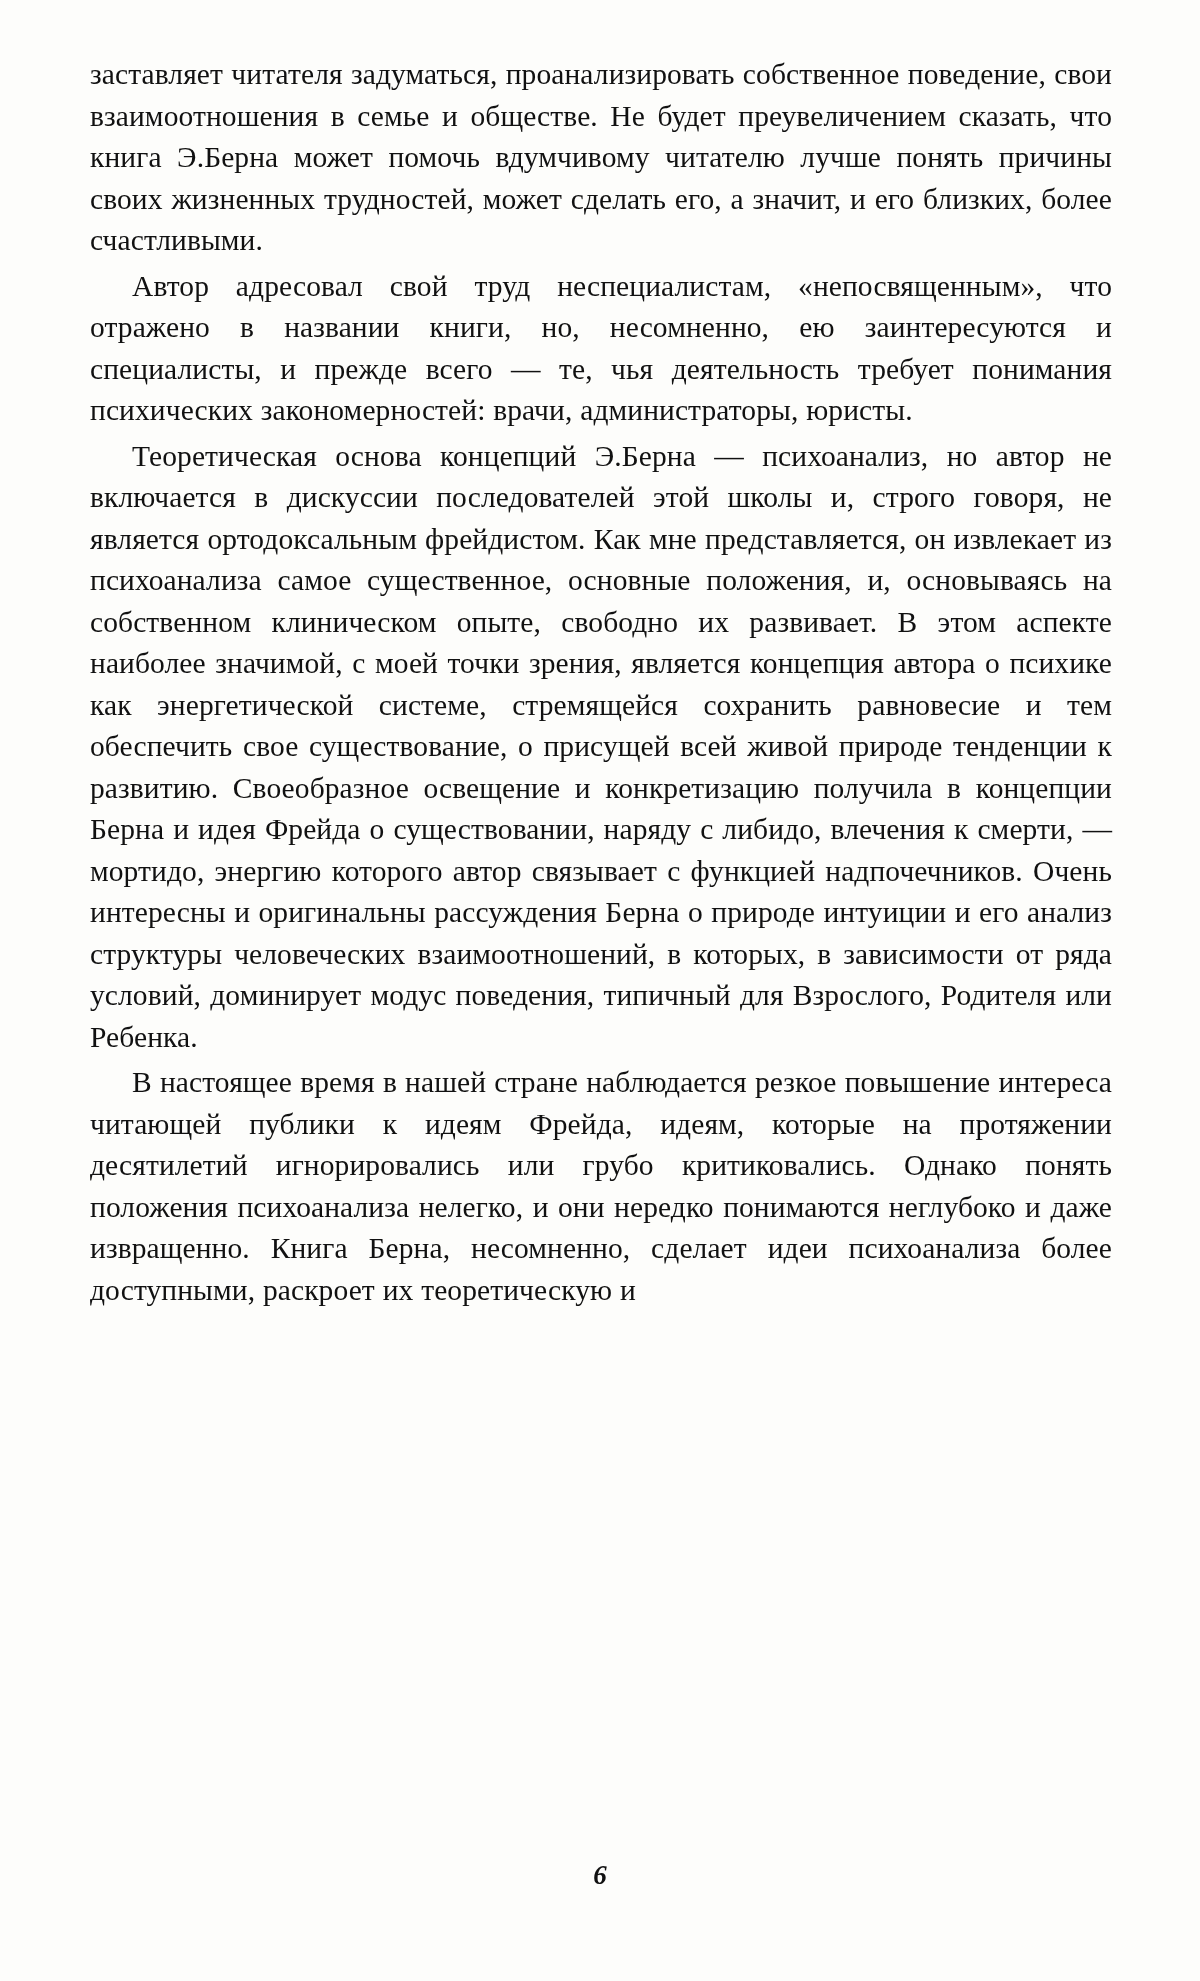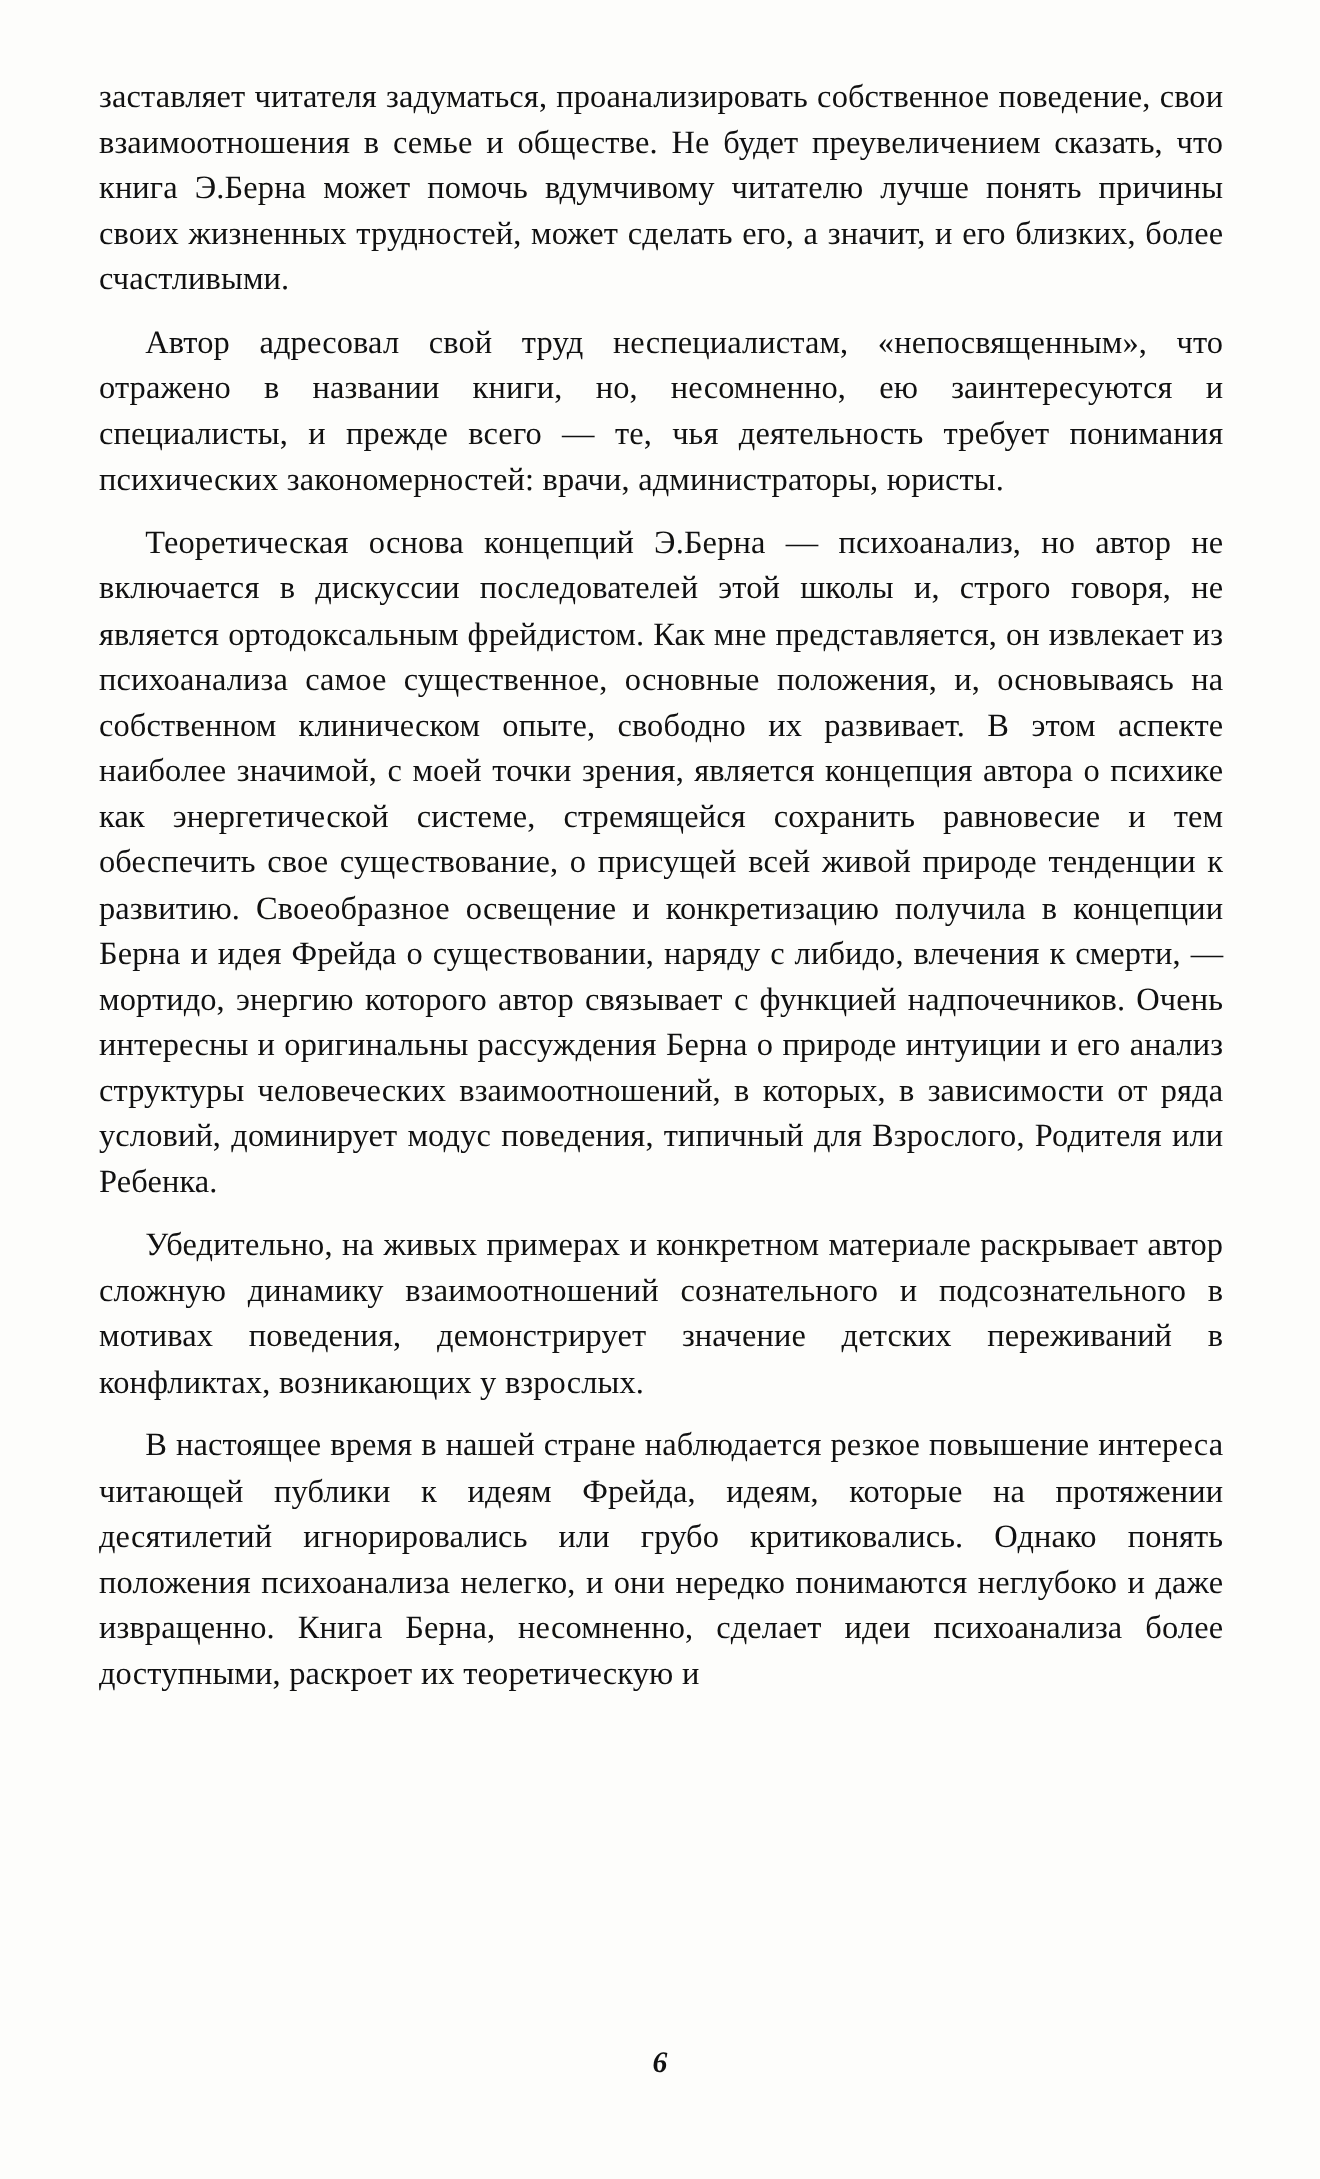--- a/index.html
+++ b/index.html
@@ -23,21 +23,21 @@
     height: 1981px;
     background: #fdfdfb;
   }
   .text-column {
     position: absolute;
     left: 90px;
     top: 52px;
     width: 1022px;
   }
   p.para {
-    margin: 16px 0 4px 0;
+    margin: 2px 0 4px 0;
     font-size: 29.5px;
     line-height: 41.5px;
     text-align: justify;
     text-justify: inter-word;
     text-indent: 42px;
     letter-spacing: 0.1px;
     word-spacing: 0.3px;
     color: #111111;
   }
   p.para.first {
@@ -57,17 +57,16 @@
   }
 </style>
 </head>
 <body>
 
 <div class="page">
   <div class="text-column">
     <p class="para first">заставляет читателя задуматься, проанализировать собственное поведение, свои взаимоотношения в семье и обществе. Не будет преувеличением сказать, что книга Э.Берна может помочь вдумчивому читателю лучше понять причины своих жизненных трудностей, может сделать его, а значит, и его близких, более счастливыми.</p>
     <p class="para">Автор адресовал свой труд неспециалистам, «непосвященным», что отражено в названии книги, но, несомненно, ею заинтересуются и специалисты, и прежде всего — те, чья деятельность требует понимания психических закономерностей: врачи, администраторы, юристы.</p>
     <p class="para">Теоретическая основа концепций Э.Берна — психоанализ, но автор не включается в дискуссии последователей этой школы и, строго говоря, не является ортодоксальным фрейдистом. Как мне представляется, он извлекает из психоанализа самое существенное, основные положения, и, основываясь на собственном клиническом опыте, свободно их развивает. В этом аспекте наиболее значимой, с моей точки зрения, является концепция автора о психике как энергетической системе, стремящейся сохранить равновесие и тем обеспечить свое существование, о присущей всей живой природе тенденции к развитию. Своеобразное освещение и конкретизацию получила в концепции Берна и идея Фрейда о существовании, наряду с либидо, влечения к смерти, — мортидо, энергию которого автор связывает с функцией надпочечников. Очень интересны и оригинальны рассуждения Берна о природе интуиции и его анализ структуры человеческих взаимоотношений, в которых, в зависимости от ряда условий, доминирует модус поведения, типичный для Взрослого, Родителя или Ребенка.</p>
-    <p class="para">Убедительно, на живых примерах и конкретном материале раскрывает автор сложную динамику взаимоотношений сознательного и подсознательного в мотивах поведения, демонстрирует значение детских переживаний в конфликтах, возникающих у взрослых.</p>
     <p class="para">В настоящее время в нашей стране наблюдается резкое повышение интереса читающей публики к идеям Фрейда, идеям, которые на протяжении десятилетий игнорировались или грубо критиковались. Однако понять положения психоанализа нелегко, и они нередко понимаются неглубоко и даже извращенно. Книга Берна, несомненно, сделает идеи психоанализа более доступными, раскроет их теоретическую и</p>
   </div>
   <div class="page-number">6</div>
 </div>
 
 </body></html>

